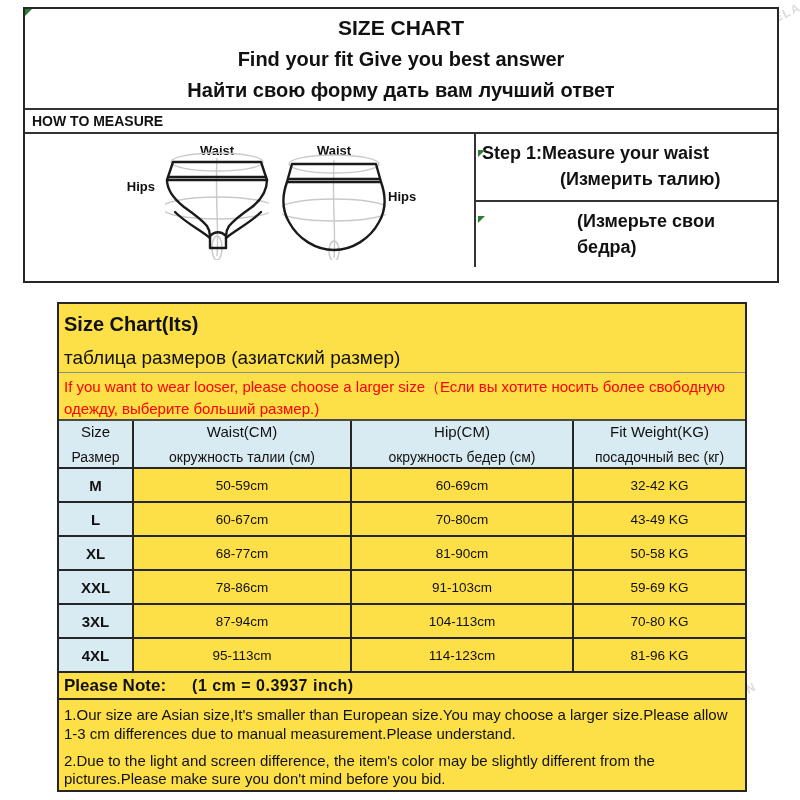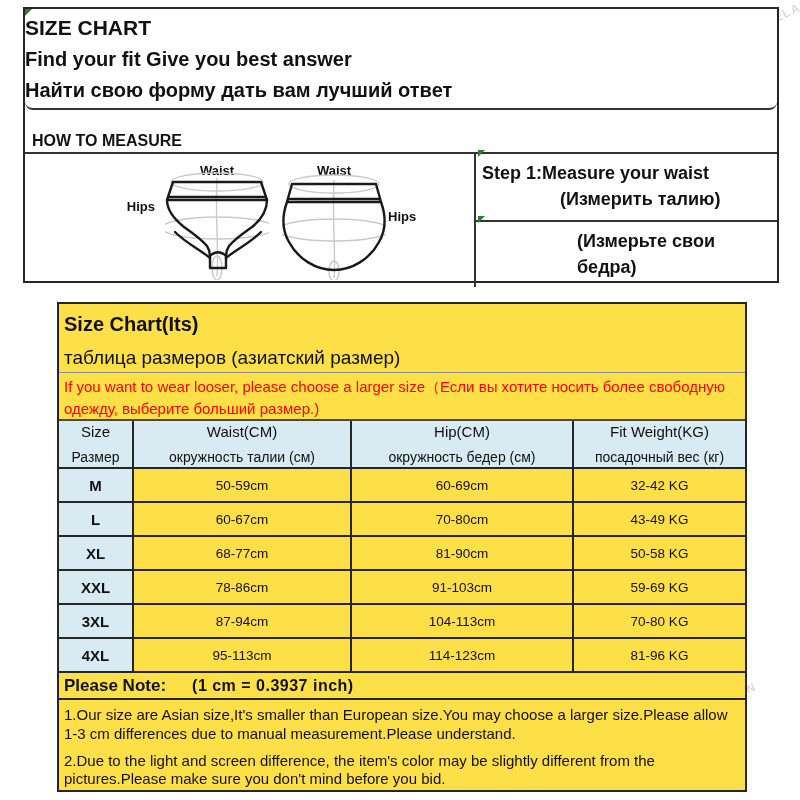--- a/index.html
+++ b/index.html
@@ -13,26 +13,26 @@
       pointer-events:none;}
 
   
   .tri{position:absolute;width:0;height:0;border-top:7px solid #2f7d32;
        border-right:7px solid transparent;}
 
   
   .top-block{position:absolute;left:23px;top:7px;width:756px;height:276px;
              border:2px solid #262626;background:#fff;}
   .tb-title{height:101px;border-bottom:2px solid #333;display:flex;
-            flex-direction:column;align-items:flex-start;justify-content:center;
-            gap:8px;font-weight:bold;text-align:center;border-radius:8px;}
+            flex-direction:column;align-items:center;justify-content:center;
+            gap:8px;font-weight:bold;text-align:center;}
   .t1{font-size:21px;}
   .t2,.t3{font-size:20px;}
   .tb-how{height:24px;border-bottom:2px solid #333;display:flex;align-items:center;
-          padding-left:7px;font-size:16px;font-weight:bold;margin-top:20px;}
+          padding-left:7px;font-size:14px;font-weight:bold;}
   .tb-measure{height:133px;display:flex;}
   .diagrams{position:relative;flex:1;}
   .dlabel{position:absolute;font-size:13px;font-weight:600;}
   .lbl-waist1{left:140px;top:9px;width:104px;text-align:center;}
   .lbl-waist2{left:257px;top:9px;width:104px;text-align:center;}
   .lbl-hips1{left:80px;top:45px;width:50px;text-align:right;}
   .lbl-hips2{left:363px;top:55px;width:50px;text-align:left;}
   .gsvg{position:absolute;top:16px;width:104px;height:110px;}
   .svg1{left:140px;} .svg2{left:257px;}
   .gline{stroke:#c9c9c9;stroke-width:1.4;fill:none;}

